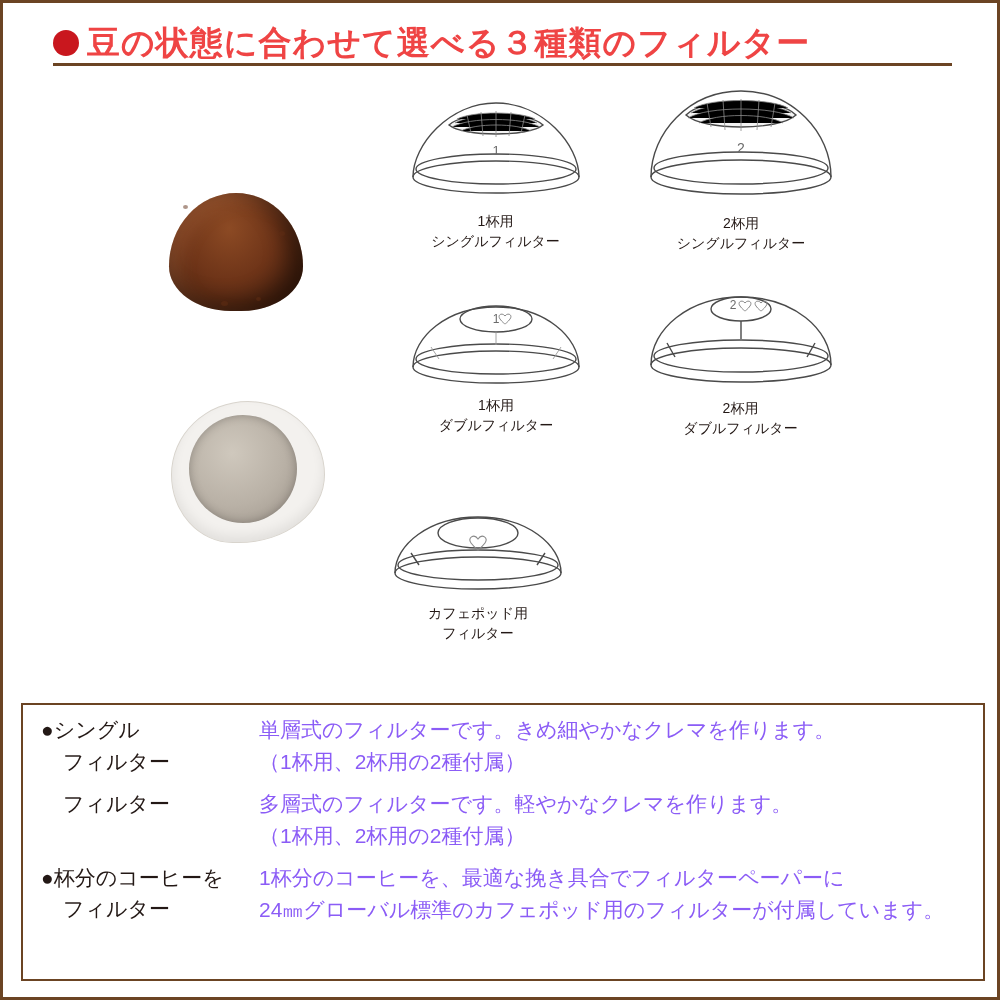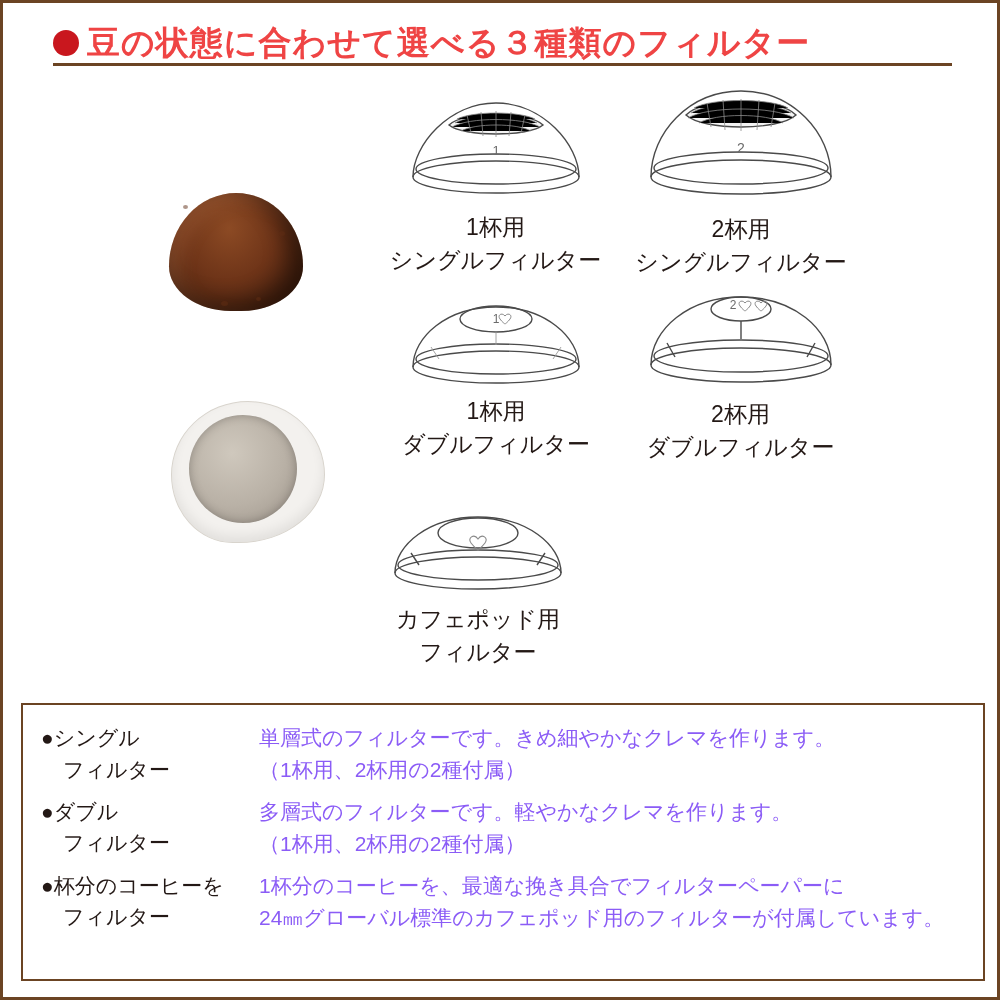--- a/index.html
+++ b/index.html
@@ -119,37 +119,37 @@
   
   .filter-item {
     position: absolute;
     text-align: center;
   }
   .filter-art {
     position: relative;
     margin: 0 auto;
   }
   .filter-label {
-    font-size: 23px;
+    font-size: 14px;
     line-height: 1.45;
     color: #231815;
     white-space: nowrap;
   }
 
   
   .legend {
     position: absolute;
     left: 18px;
     top: 700px;
     width: 964px;
     height: 278px;
     box-sizing: border-box;
     border: 2px solid #6b4423;
     background: #ffffff;
-    padding: 17px 18px 10px 18px;
+    padding: 9px 18px 10px 18px;
   }
   .legend-row {
     display: flex;
     align-items: flex-start;
     margin-bottom: 10px;
   }
   .legend-term {
     width: 218px;
     flex: 0 0 218px;
     font-size: 21px;
@@ -322,21 +322,20 @@
         <div class="t-line indent">フィルター</div>
       </div>
       <div class="legend-desc">
         <div>単層式のフィルターです。きめ細やかなクレマを作ります。</div>
         <div>（1杯用、2杯用の2種付属）</div>
       </div>
     </div>
 
     <div class="legend-row">
       <div class="legend-term">
-        <div class="t-line">●ダブル</div>
         <div class="t-line indent">フィルター</div>
       </div>
       <div class="legend-desc">
         <div>多層式のフィルターです。軽やかなクレマを作ります。</div>
         <div>（1杯用、2杯用の2種付属）</div>
       </div>
     </div>
 
     <div class="legend-row">
       <div class="legend-term">

